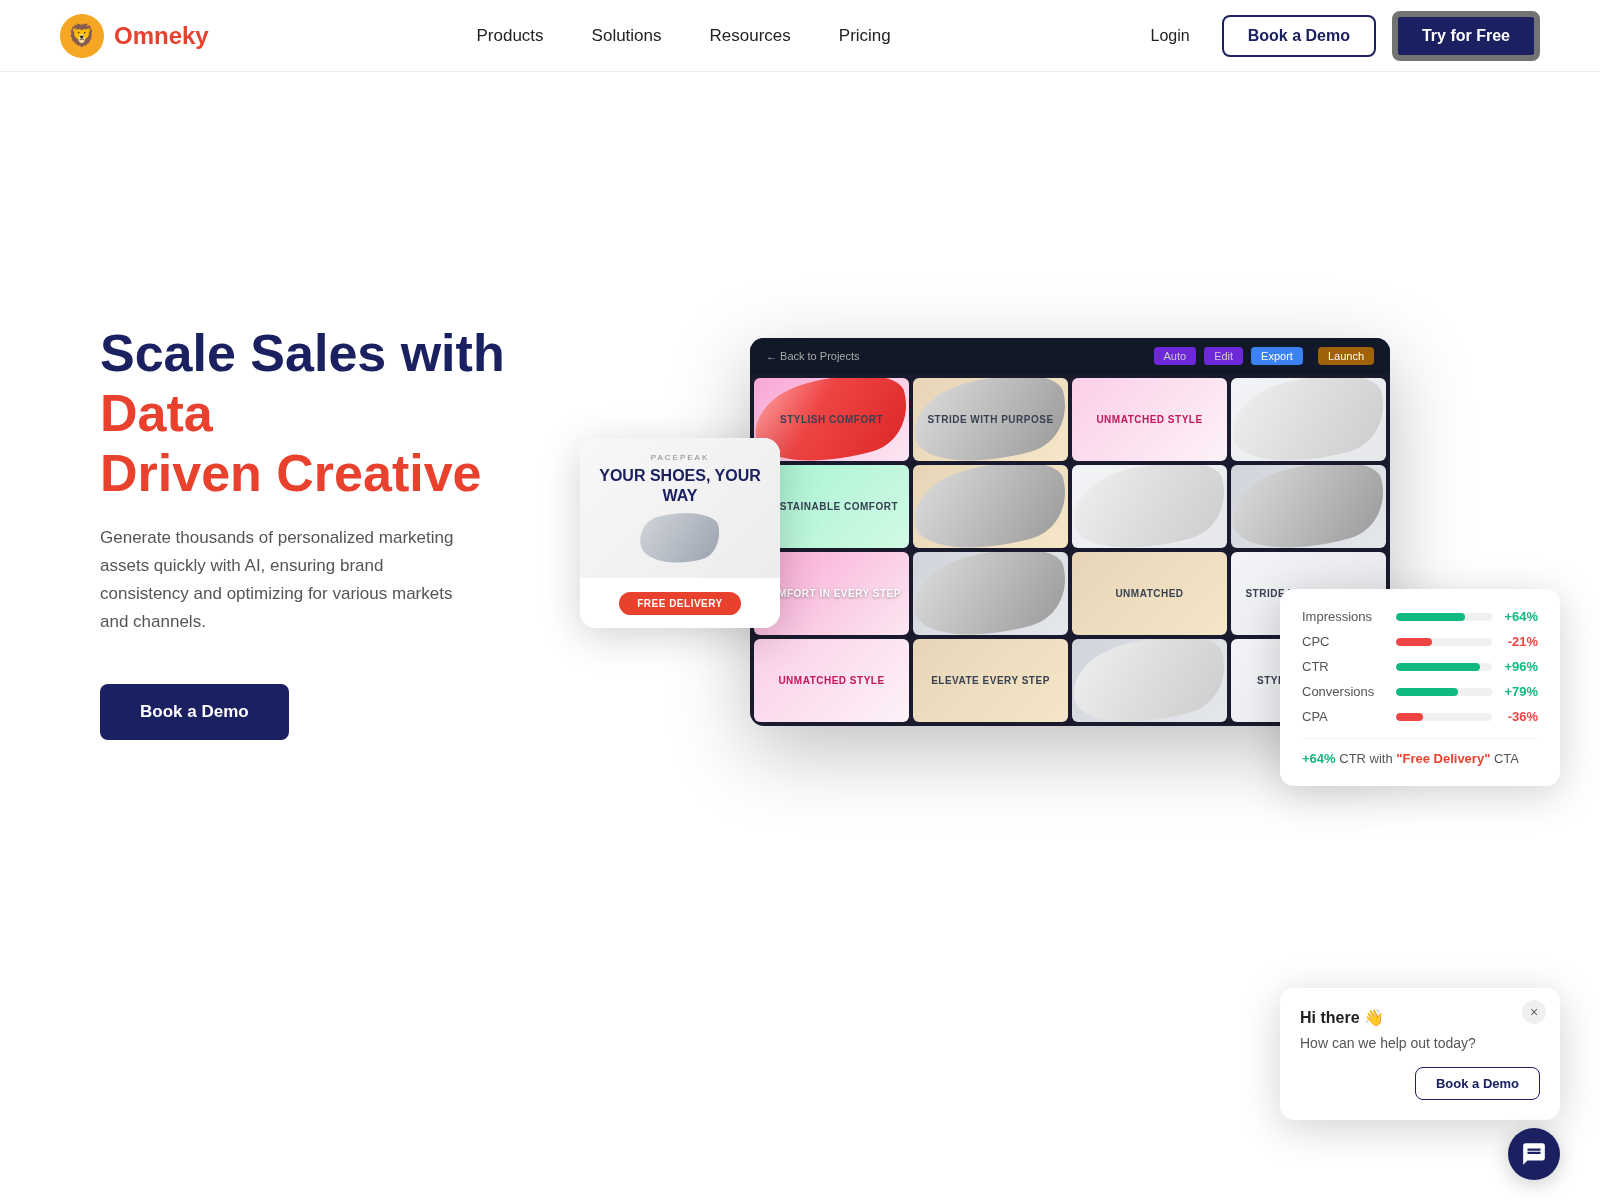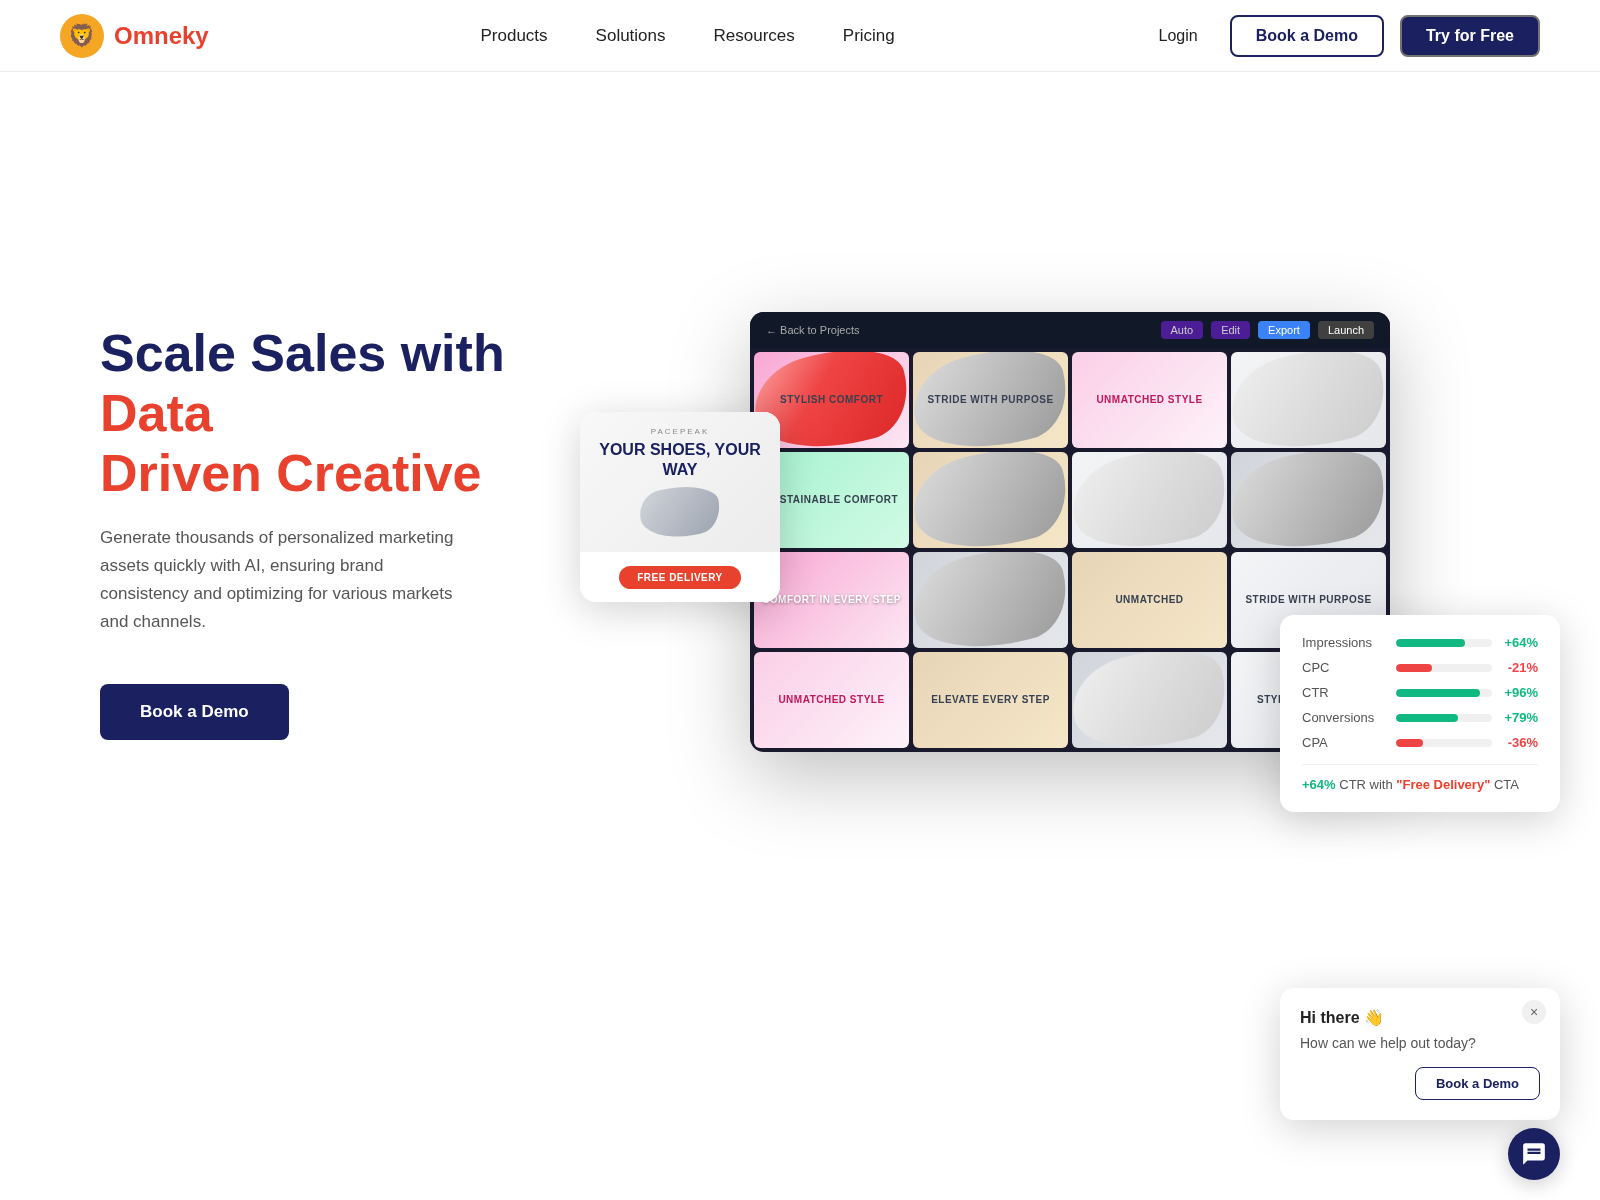--- a/index.html
+++ b/index.html
@@ -23,21 +23,21 @@
     .nav-link { font-size: 17px; color: #222; text-decoration: none; cursor: pointer; }
     .nav-actions { display: flex; align-items: center; gap: 16px; }
     .btn-login { font-size: 16px; color: #222; background: none; border: none; cursor: pointer; padding: 8px 16px; }
     .btn-book-demo {
       font-size: 16px; font-weight: 600; color: #1a2060;
       background: #fff; border: 2px solid #1a2060;
       border-radius: 8px; padding: 10px 24px; cursor: pointer;
     }
     .btn-try-free {
       font-size: 16px; font-weight: 600; color: #fff;
-      background: #1a2060; border: 2px solid #737373;
+      background: #1a2060; border: 6px solid #737373;
       border-radius: 8px; padding: 10px 24px; cursor: pointer;
     }
 
     
     .hero {
       display: flex; align-items: center; justify-content: space-between;
       padding: 80px 80px 60px 100px; min-height: 900px;
       position: relative;
     }
     .hero-left { flex: 0 0 460px; }
@@ -48,37 +48,37 @@
     .btn-hero-demo {
       font-size: 17px; font-weight: 700; color: #fff;
       background: #1a2060; border: none; border-radius: 8px;
       padding: 18px 40px; cursor: pointer;
     }
 
     
     .hero-right { flex: 1; display: flex; justify-content: center; align-items: flex-start; position: relative; margin-left: 60px; }
 
     .dashboard-mockup {
-      width: 640px; height: 440px;
+      width: 640px; height: 388px;
       background: #1a1a2e; border-radius: 14px;
       overflow: hidden; position: relative;
       box-shadow: 0 24px 80px rgba(0,0,0,0.25);
     }
     .mockup-toolbar {
       background: #111827; height: 36px;
       display: flex; align-items: center; padding: 0 16px; gap: 12px;
     }
     .mockup-toolbar-text { font-size: 11px; color: #aaa; }
     .mockup-toolbar-right { margin-left: auto; display: flex; gap: 8px; }
     .toolbar-btn {
-      font-size: 11px; color: #ccc; background: #4c1d95;
+      font-size: 11px; color: #ccc; background: #6d28d9;
       border: none; border-radius: 4px; padding: 3px 10px; cursor: pointer;
     }
     .toolbar-btn-blue { background: #3b82f6; color: #fff; }
-    .toolbar-btn-green { background: #404040; color: #fff; }
+    .toolbar-btn-green { background: #a16207; color: #fff; margin-left: 7px; }
 
     .mockup-grid {
       display: grid; grid-template-columns: repeat(4, 1fr);
       gap: 4px; padding: 4px; height: calc(100% - 36px);
     }
     .mockup-cell {
       border-radius: 6px; overflow: hidden; position: relative;
       display: flex; align-items: center; justify-content: center;
     }
     .cell-pink { background: linear-gradient(135deg, #f9a8d4, #fce7f3); }

